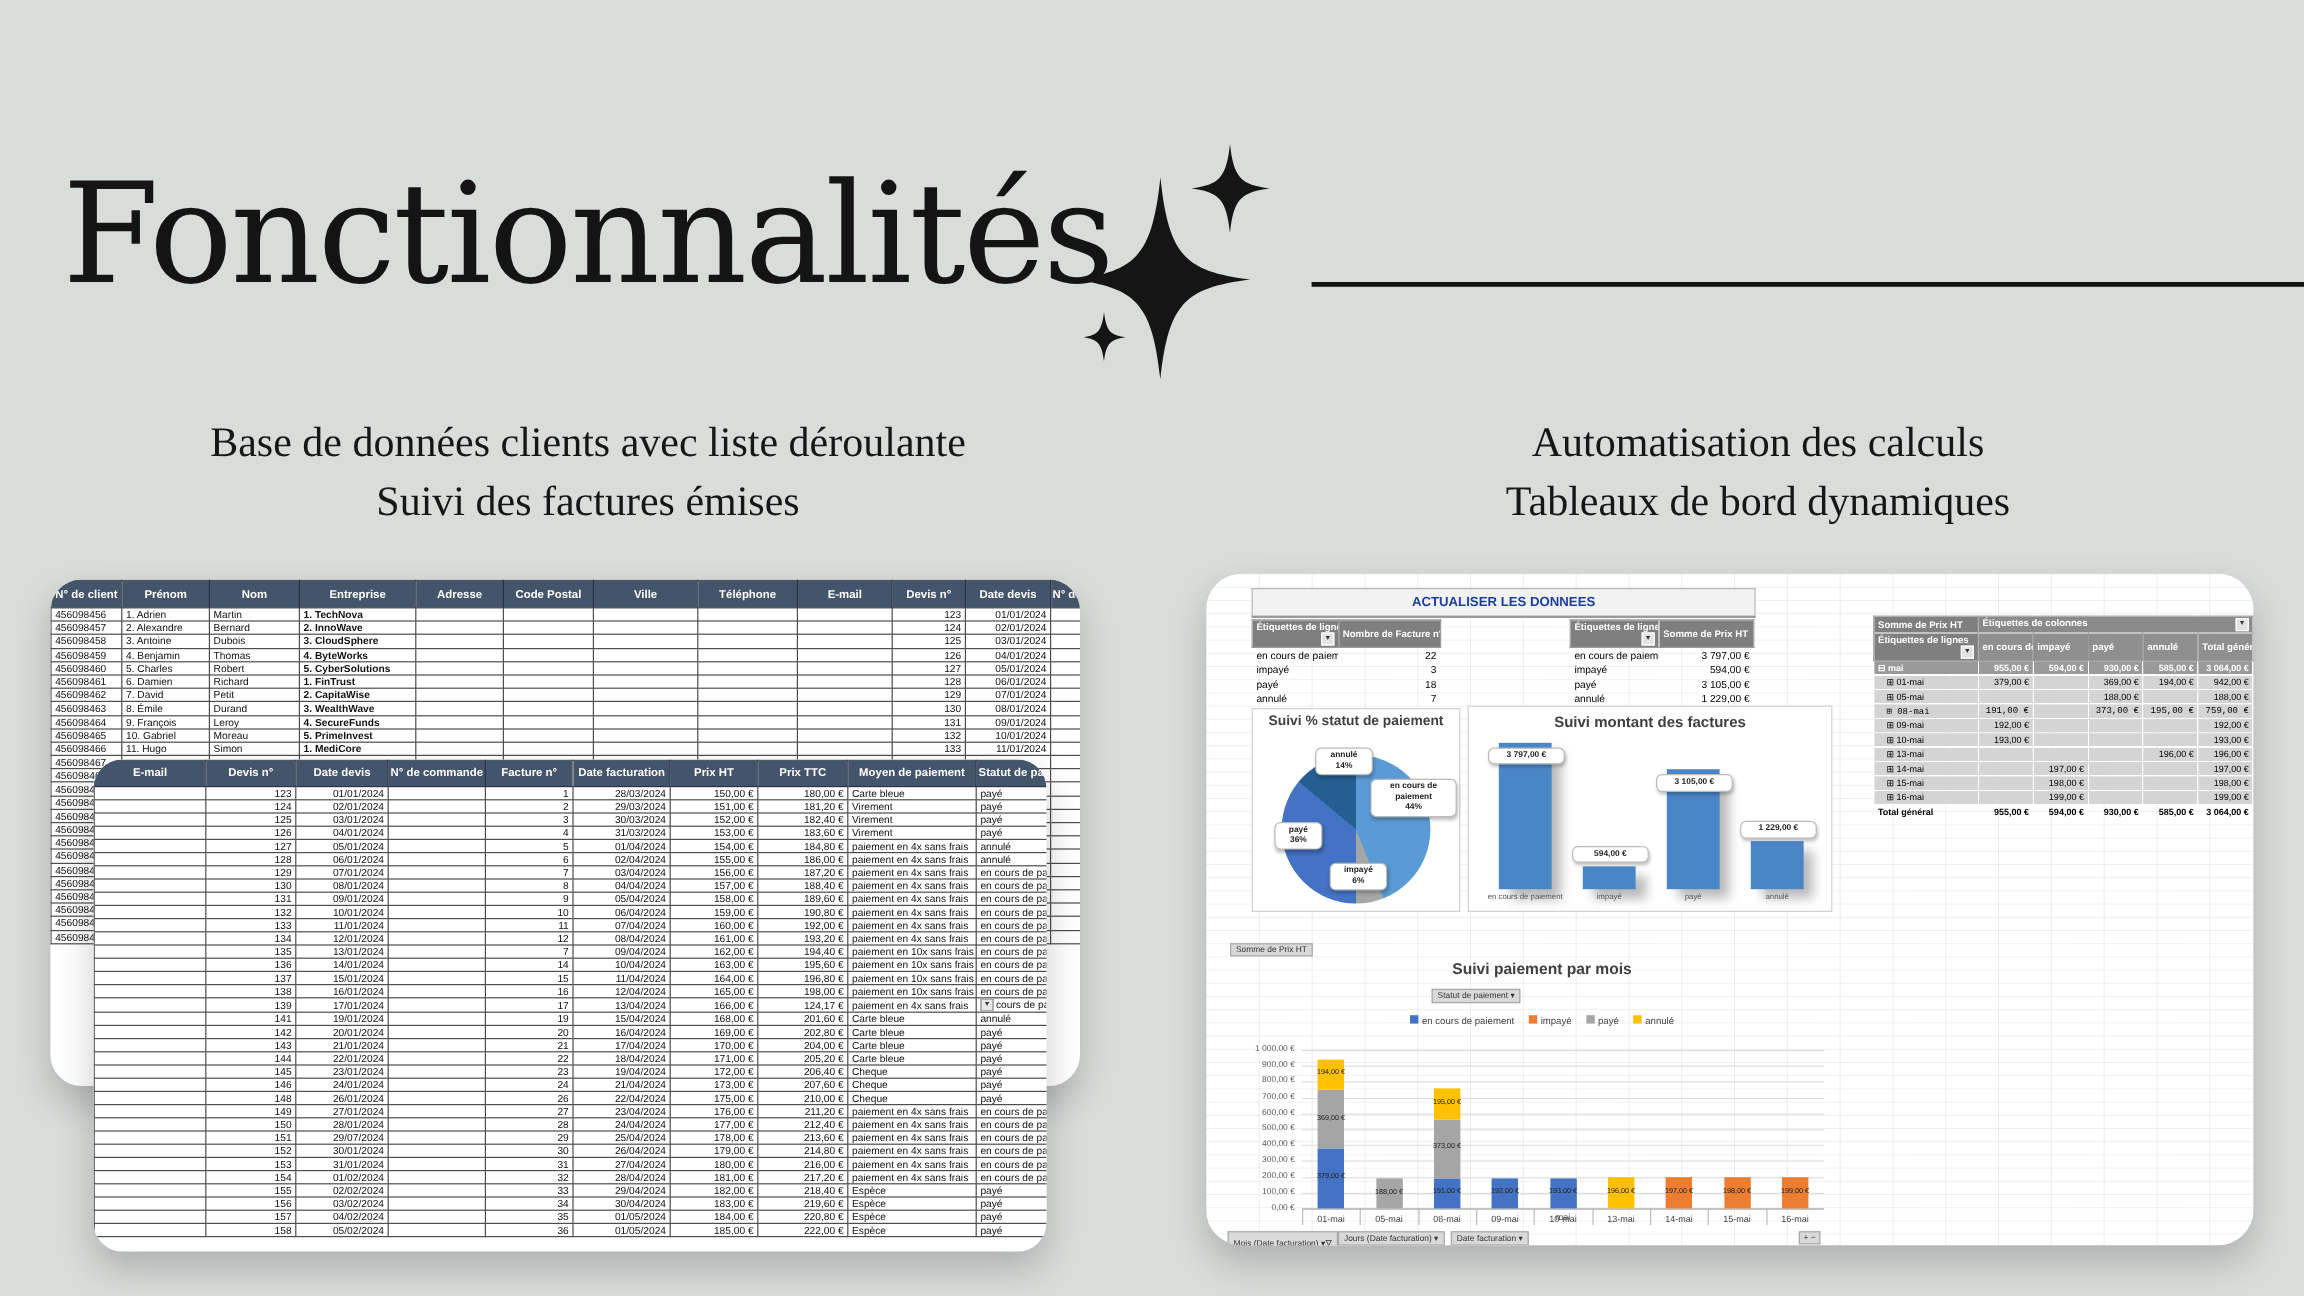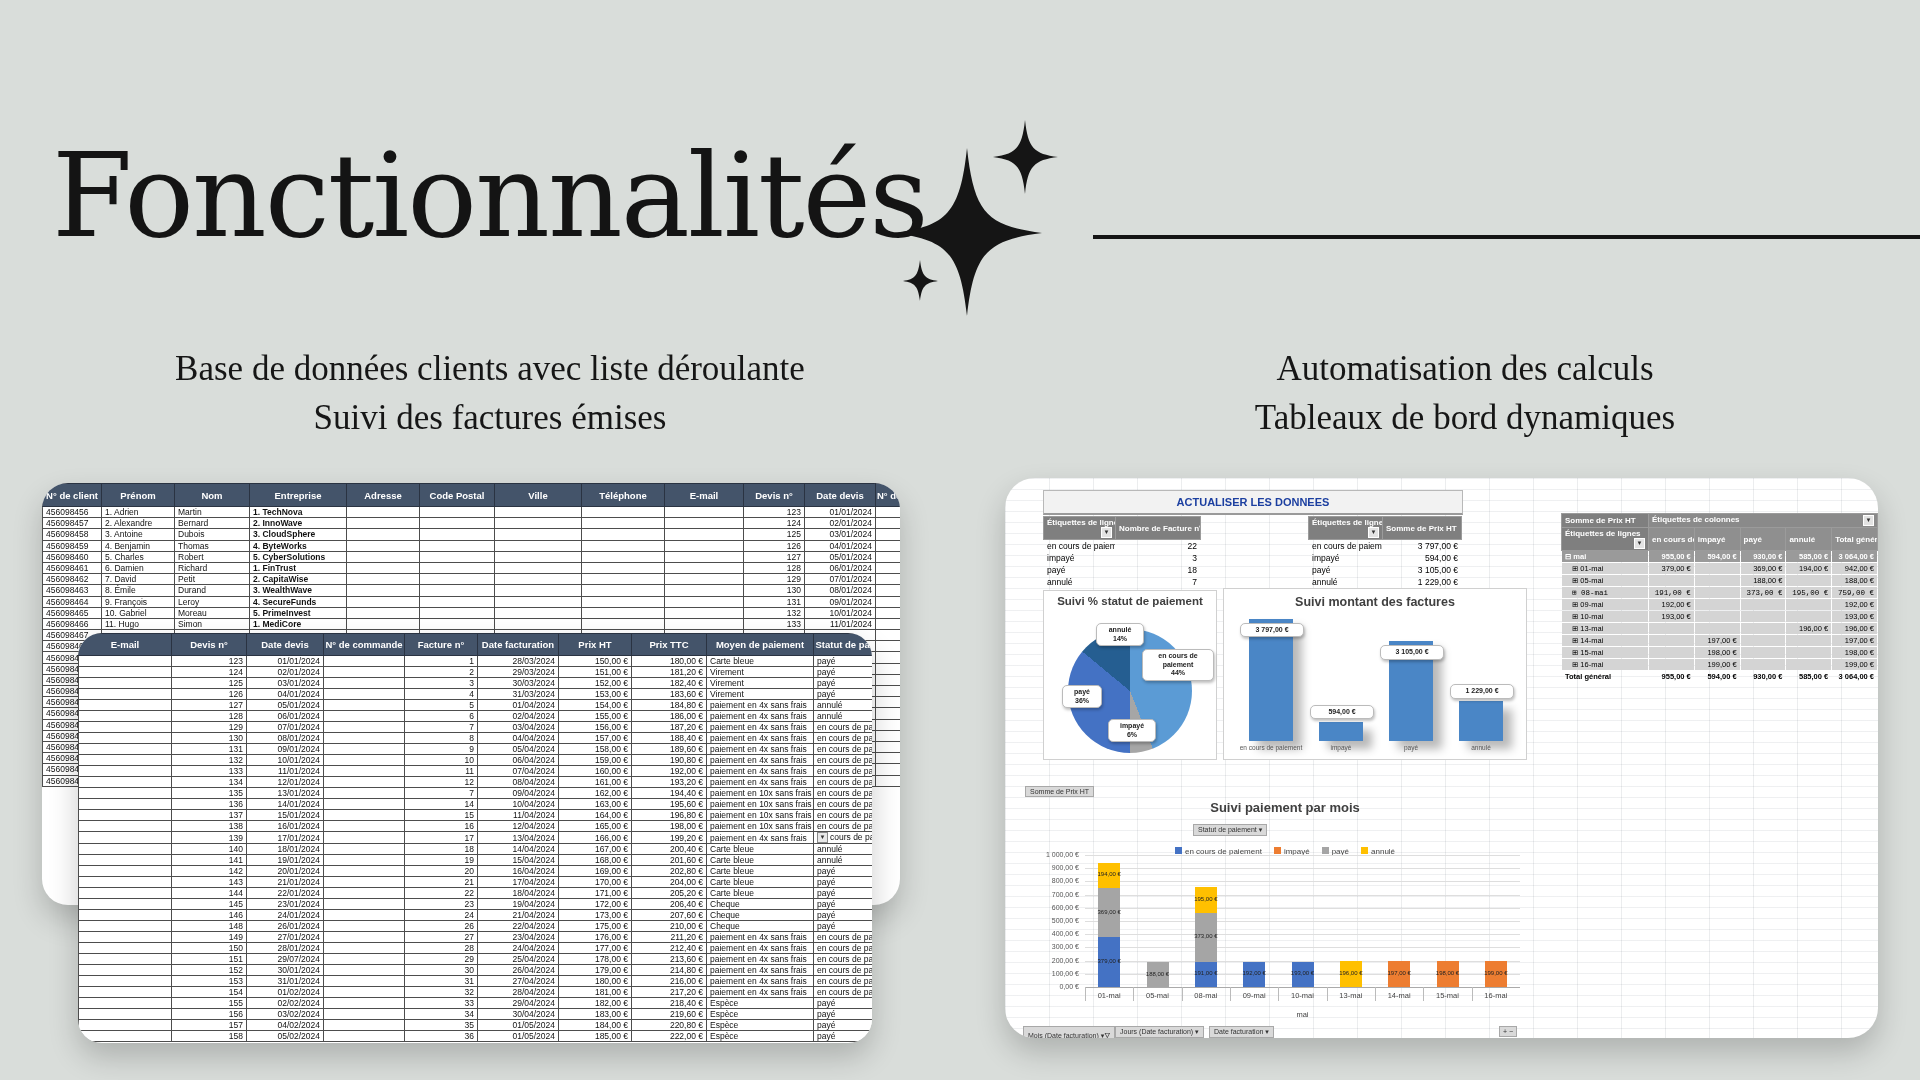--- a/index.html
+++ b/index.html
@@ -682,35 +682,23 @@
       <td style="">en cours de paiement</td>
         </tr>
         <tr>
       <td style="border-top:1.5px solid #222;"></td>
       <td class="num" style="border-top:1.5px solid #222;">139</td>
       <td class="num" style="border-top:1.5px solid #222;">17/01/2024</td>
       <td style="border-top:1.5px solid #222;"></td>
       <td class="num" style="border-top:1.5px solid #222;">17</td>
       <td class="num" style="border-top:1.5px solid #222;">13/04/2024</td>
       <td class="num" style="border-top:1.5px solid #222;">166,00 €</td>
-      <td class="num" style="border-top:1.5px solid #222;">199,20 €</td>
+      <td class="num" style="border-top:1.5px solid #222;">124,17 €</td>
       <td style="border-top:1.5px solid #222;">paiement en 4x sans frais</td>
       <td style="border-top:1.5px solid #222;"><span class="ddbtn">▼</span>cours de paiement</td>
-        </tr>
-        <tr>
-      <td style="border-top:1.5px solid #222;"></td>
-      <td class="num" style="border-top:1.5px solid #222;">140</td>
-      <td class="num" style="border-top:1.5px solid #222;">18/01/2024</td>
-      <td style="border-top:1.5px solid #222;"></td>
-      <td class="num" style="border-top:1.5px solid #222;">18</td>
-      <td class="num" style="border-top:1.5px solid #222;">14/04/2024</td>
-      <td class="num" style="border-top:1.5px solid #222;">167,00 €</td>
-      <td class="num" style="border-top:1.5px solid #222;">200,40 €</td>
-      <td style="border-top:1.5px solid #222;">Carte bleue</td>
-      <td style="border-top:1.5px solid #222;">annulé</td>
         </tr>
         <tr>
       <td style=""></td>
       <td class="num" style="">141</td>
       <td class="num" style="">19/01/2024</td>
       <td style=""></td>
       <td class="num" style="">19</td>
       <td class="num" style="">15/04/2024</td>
       <td class="num" style="">168,00 €</td>
       <td class="num" style="">201,60 €</td>
@@ -1124,21 +1112,21 @@
           </tr>
         </tbody>
       </table>
     </div>
 
   <div id="stacked-area" class="abs" style="left:0;top:300px;width:560px;height:260px;">
     <div class="greybtn" style="left:20px;top:8px;">Somme de Prix HT</div>
     <div class="ctitle abs" style="left:80px;top:22px;width:400px;font-size:13px;">Suivi paiement par mois</div>
     <div class="greybtn" style="left:188px;top:46px;">Statut de paiement ▾</div>
     <div class="abs" id="stacked-legend" style="left:60px;top:62px;width:440px;text-align:center;"><span class="legend-item"><span class="legend-sw" style="background:#4472C4"></span>en cours de paiement</span><span class="legend-item"><span class="legend-sw" style="background:#ED7D31"></span>impayé</span><span class="legend-item"><span class="legend-sw" style="background:#A5A5A5"></span>payé</span><span class="legend-item"><span class="legend-sw" style="background:#FFC000"></span>annulé</span></div>
-    <div class="abs" id="stacked-plot" style="left:0;top:72px;width:560px;height:145px;">
+    <div class="abs" id="stacked-plot" style="left:0;top:92px;width:560px;height:145px;">
         <div class="ytick" style="left:14px;top:1px;">1 000,00 €</div>
         <div class="gline" style="left:80px;top:5px;width:435px;"></div>
         <div class="ytick" style="left:14px;top:14.2px;">900,00 €</div>
         <div class="gline" style="left:80px;top:18.2px;width:435px;"></div>
         <div class="ytick" style="left:14px;top:27.4px;">800,00 €</div>
         <div class="gline" style="left:80px;top:31.4px;width:435px;"></div>
         <div class="ytick" style="left:14px;top:40.6px;">700,00 €</div>
         <div class="gline" style="left:80px;top:44.6px;width:435px;"></div>
         <div class="ytick" style="left:14px;top:53.8px;">600,00 €</div>
         <div class="gline" style="left:80px;top:57.8px;width:435px;"></div>

